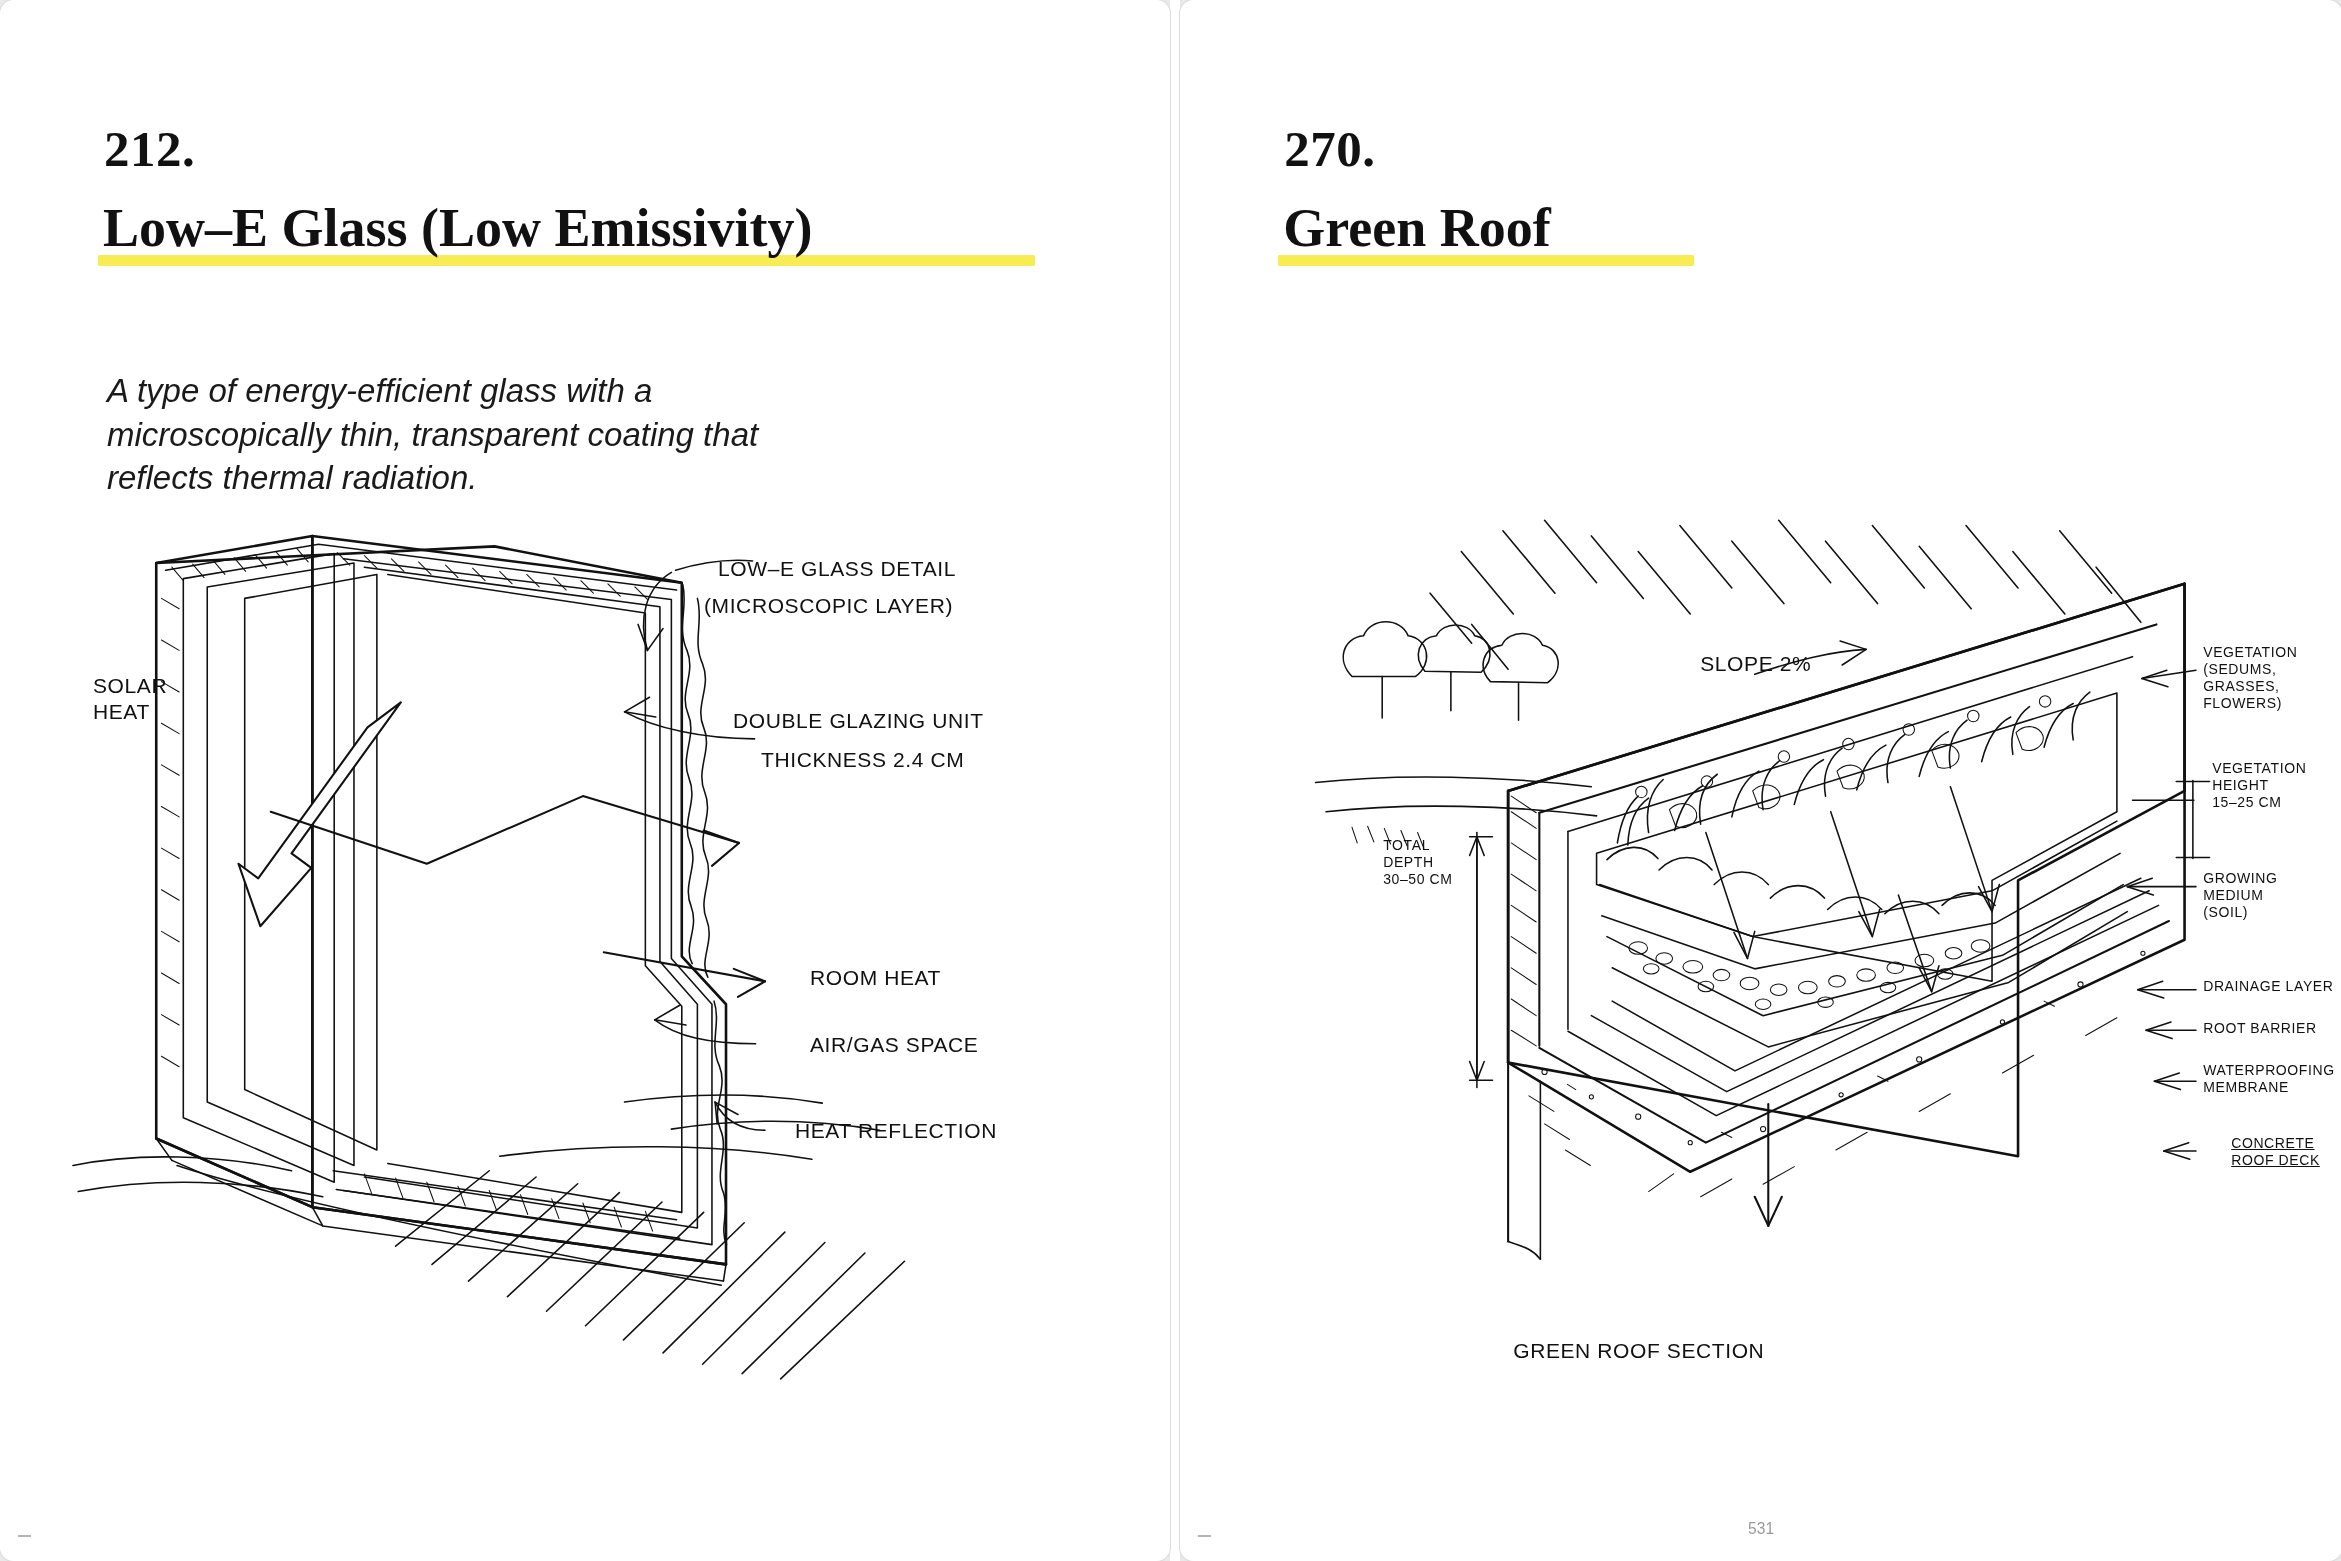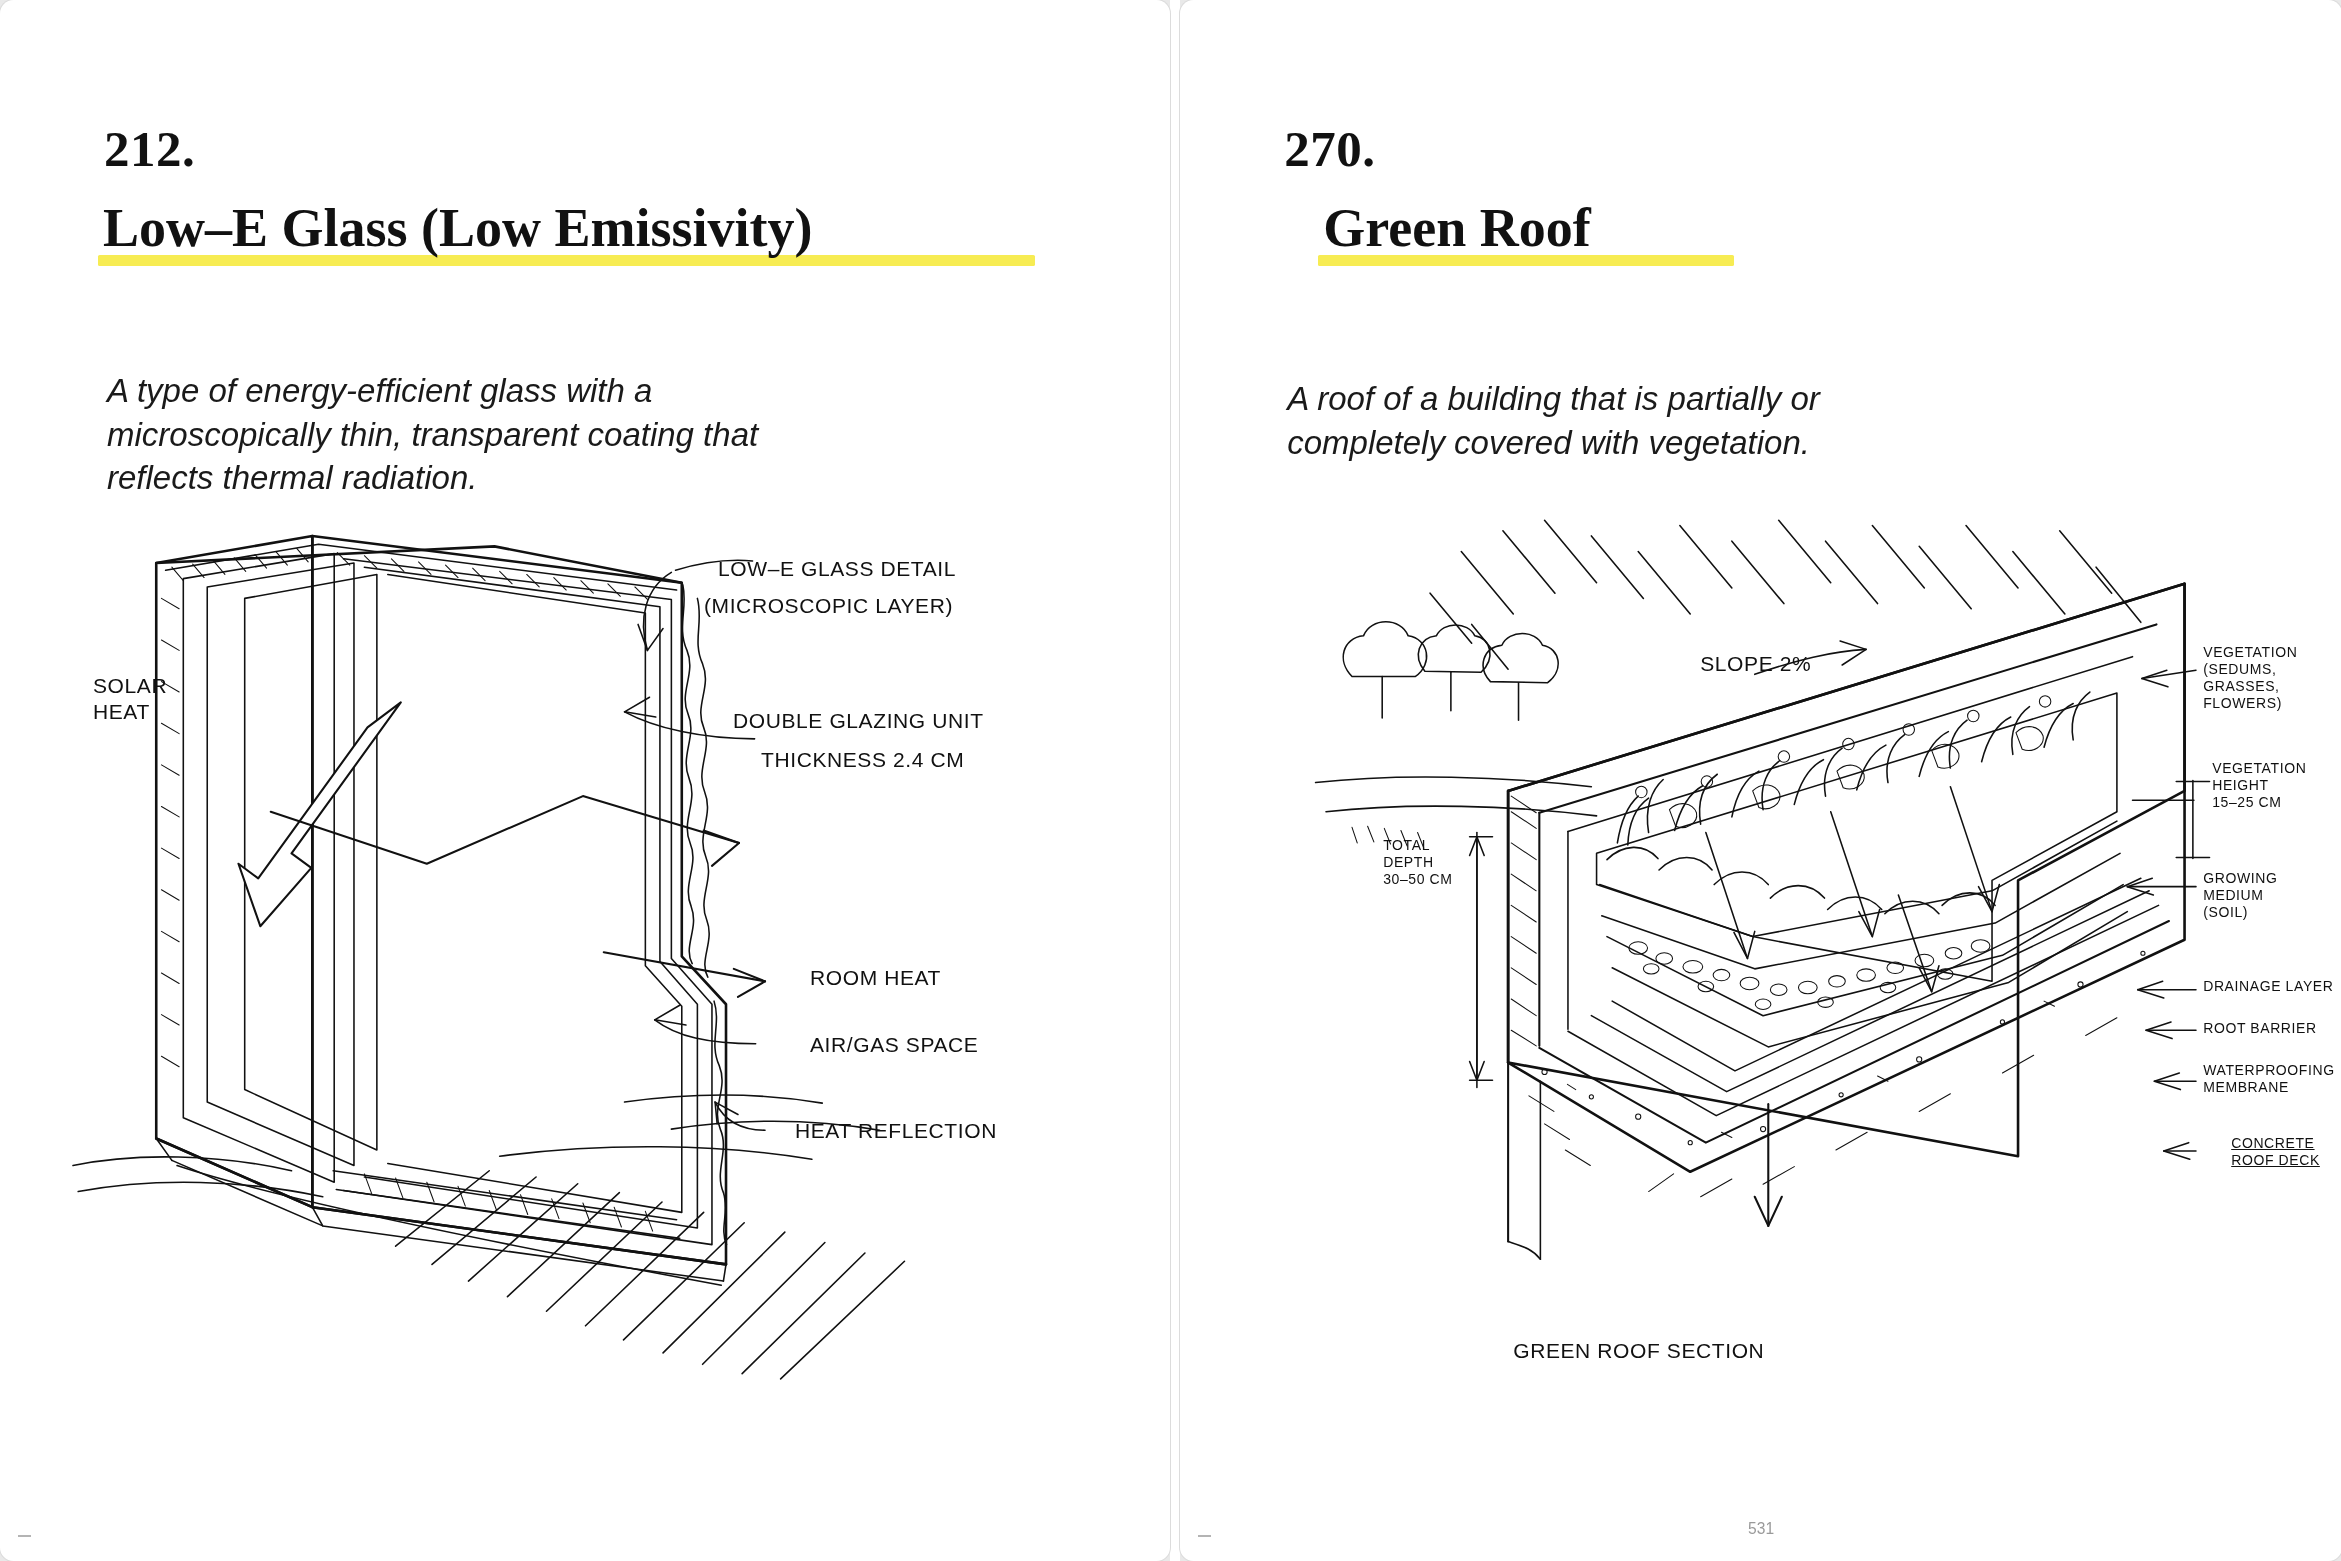--- a/index.html
+++ b/index.html
@@ -285,27 +285,25 @@
 
     <div class="corner-tick"></div>
   </div>
 
   <div class="gutter"></div>
 
   <div class="page page-right">
 
     <div class="num" style="left:104px; top:120px;">270.</div>
 
-    <div class="title-wrap" style="left:103px; top:197px;margin-left:40px;">
+    <div class="title-wrap" style="left:103px; top:197px;">
       <div class="highlight" style="left:-5.2px; top:58px; width:416px; height:11.4px;"></div>
       <div class="title">Green Roof</div>
     </div>
 
-    <div class="desc" style="left:107px; top:341px; width:885px;">A roof of a building that is partially or
-completely covered with vegetation.</div>
 
     <svg class="sketch" width="1162" height="1561" viewBox="0 0 2232 3000">
       <g fill="none" stroke="#111111" stroke-width="4" stroke-linecap="round" stroke-linejoin="round">
 
         <g stroke-width="3">
           <path d="M540 1060 L 640 1180"></path>
             <path d="M620 1020 L 720 1140"></path>
           <path d="M700 1000 L 800 1120"></path>
             <path d="M790 1030 L 890 1150"></path>
           <path d="M880 1060 L 980 1180"></path>

